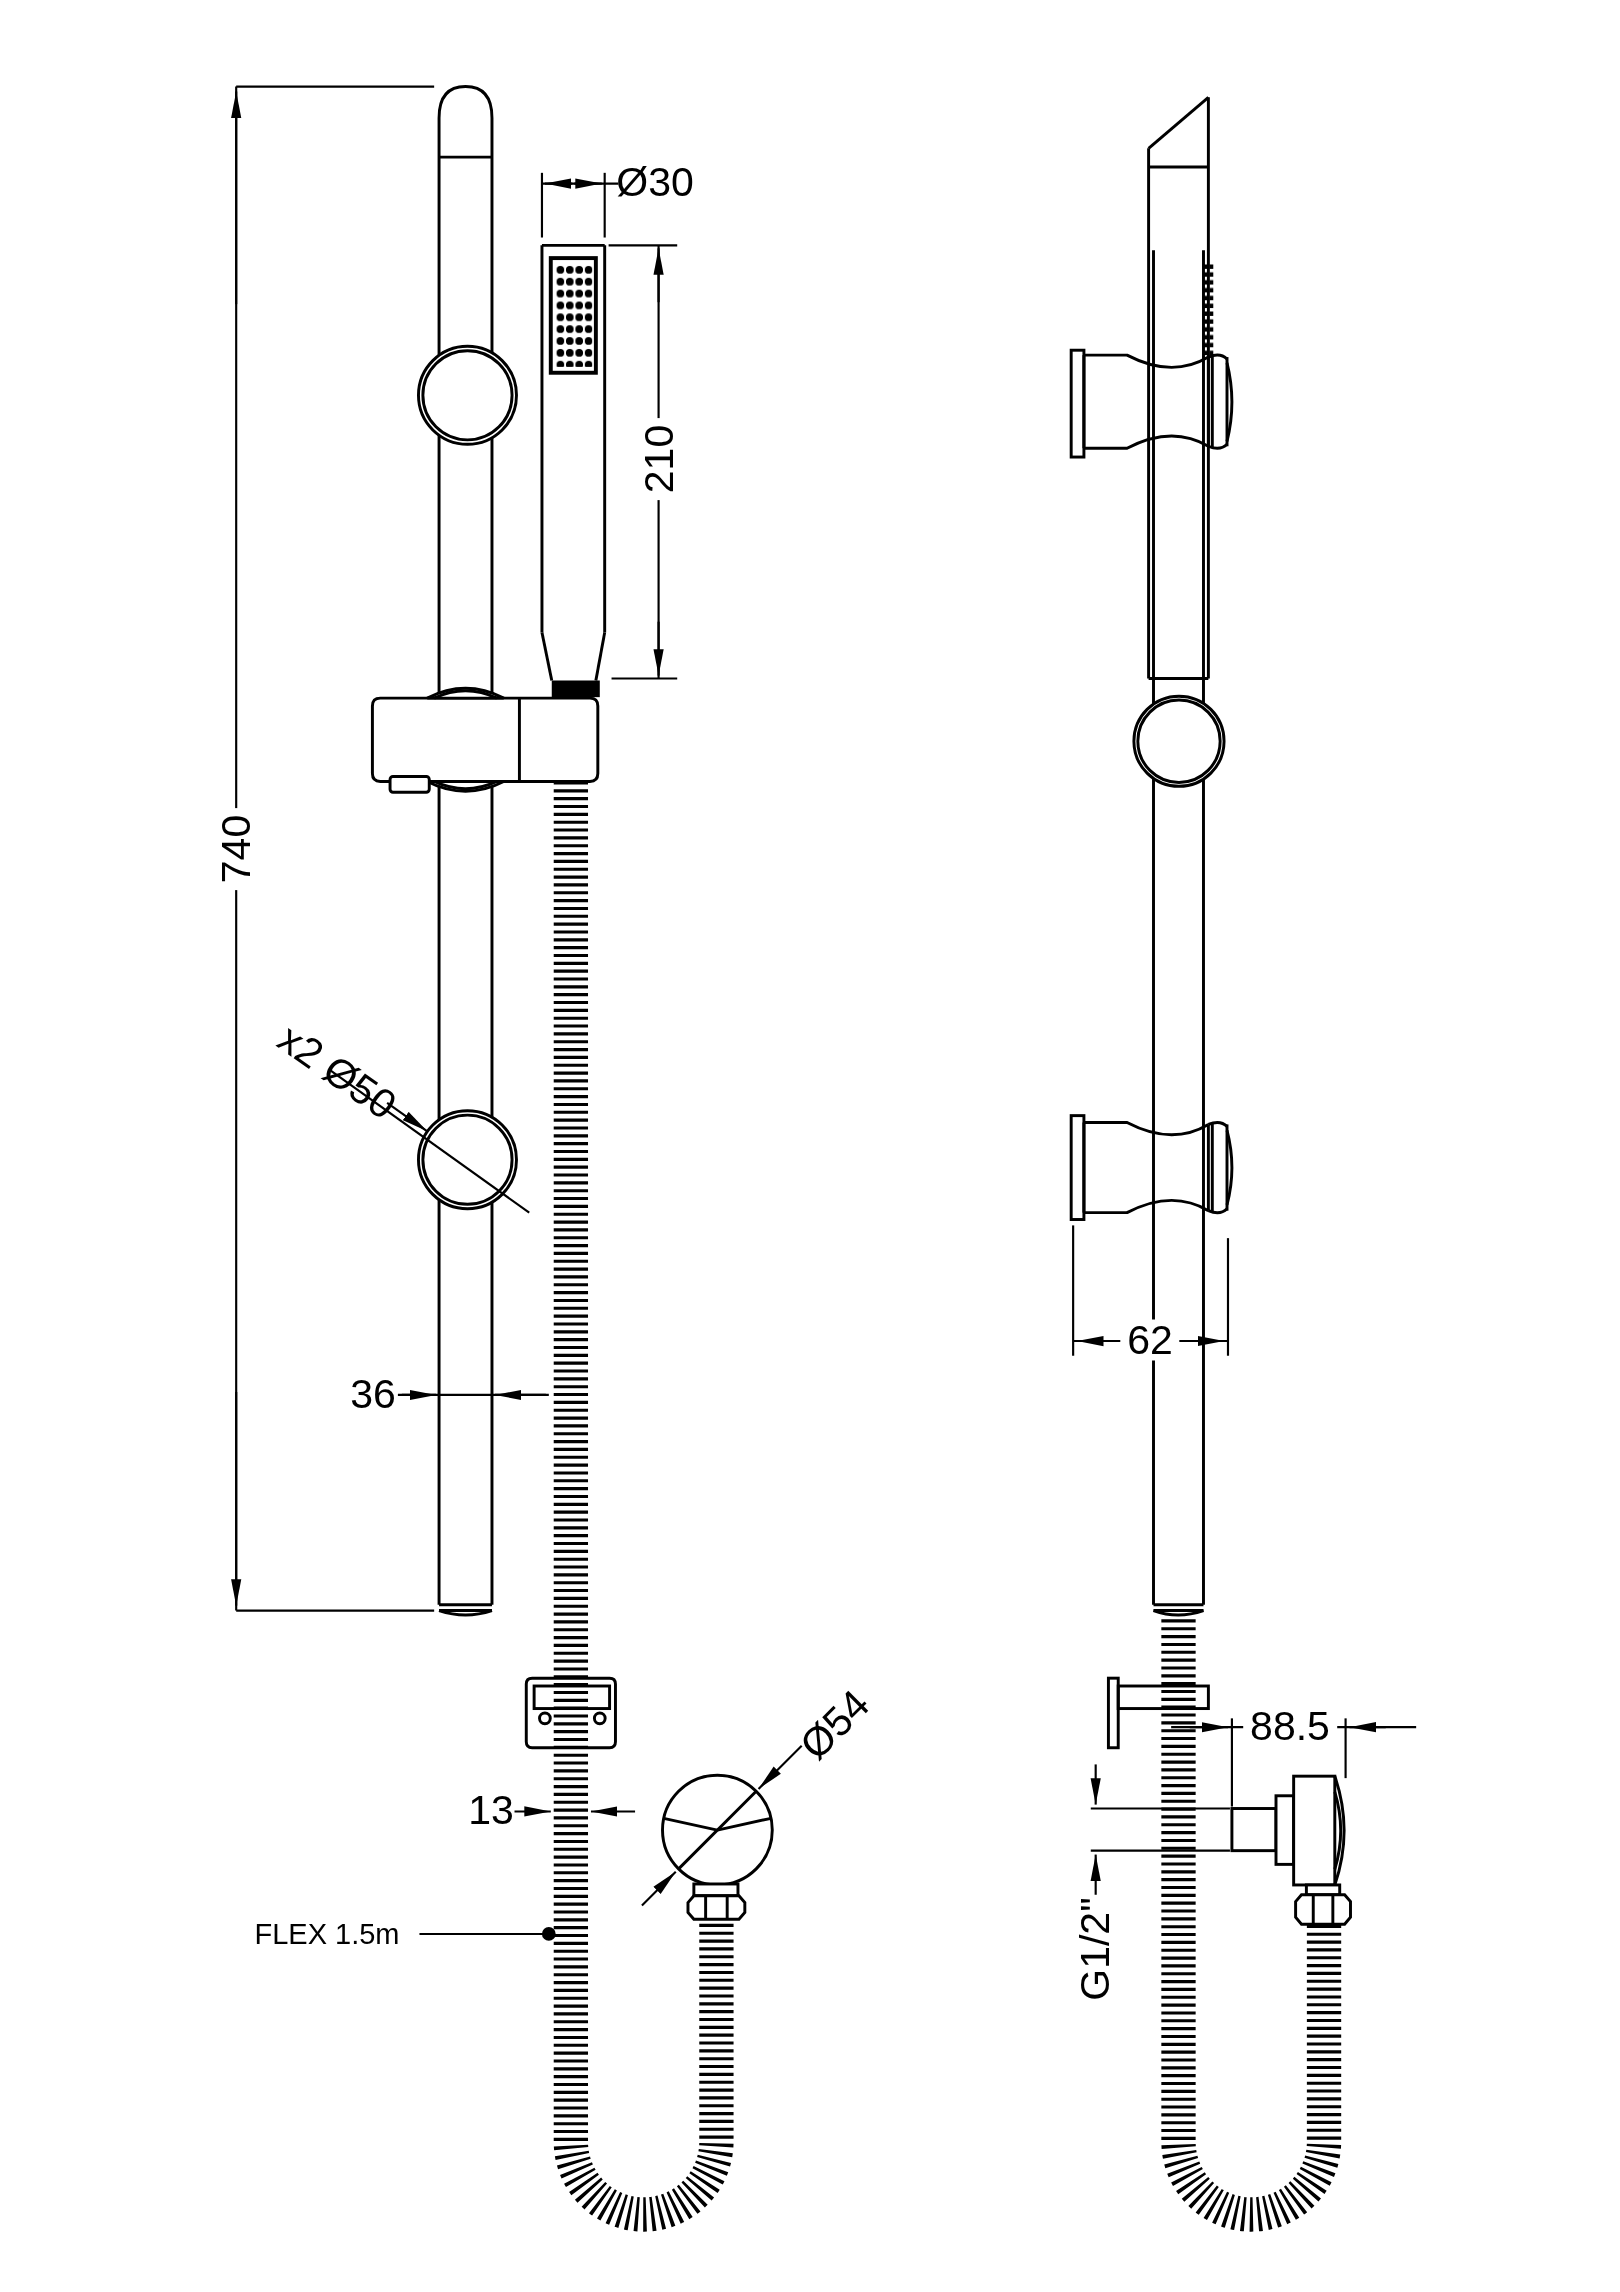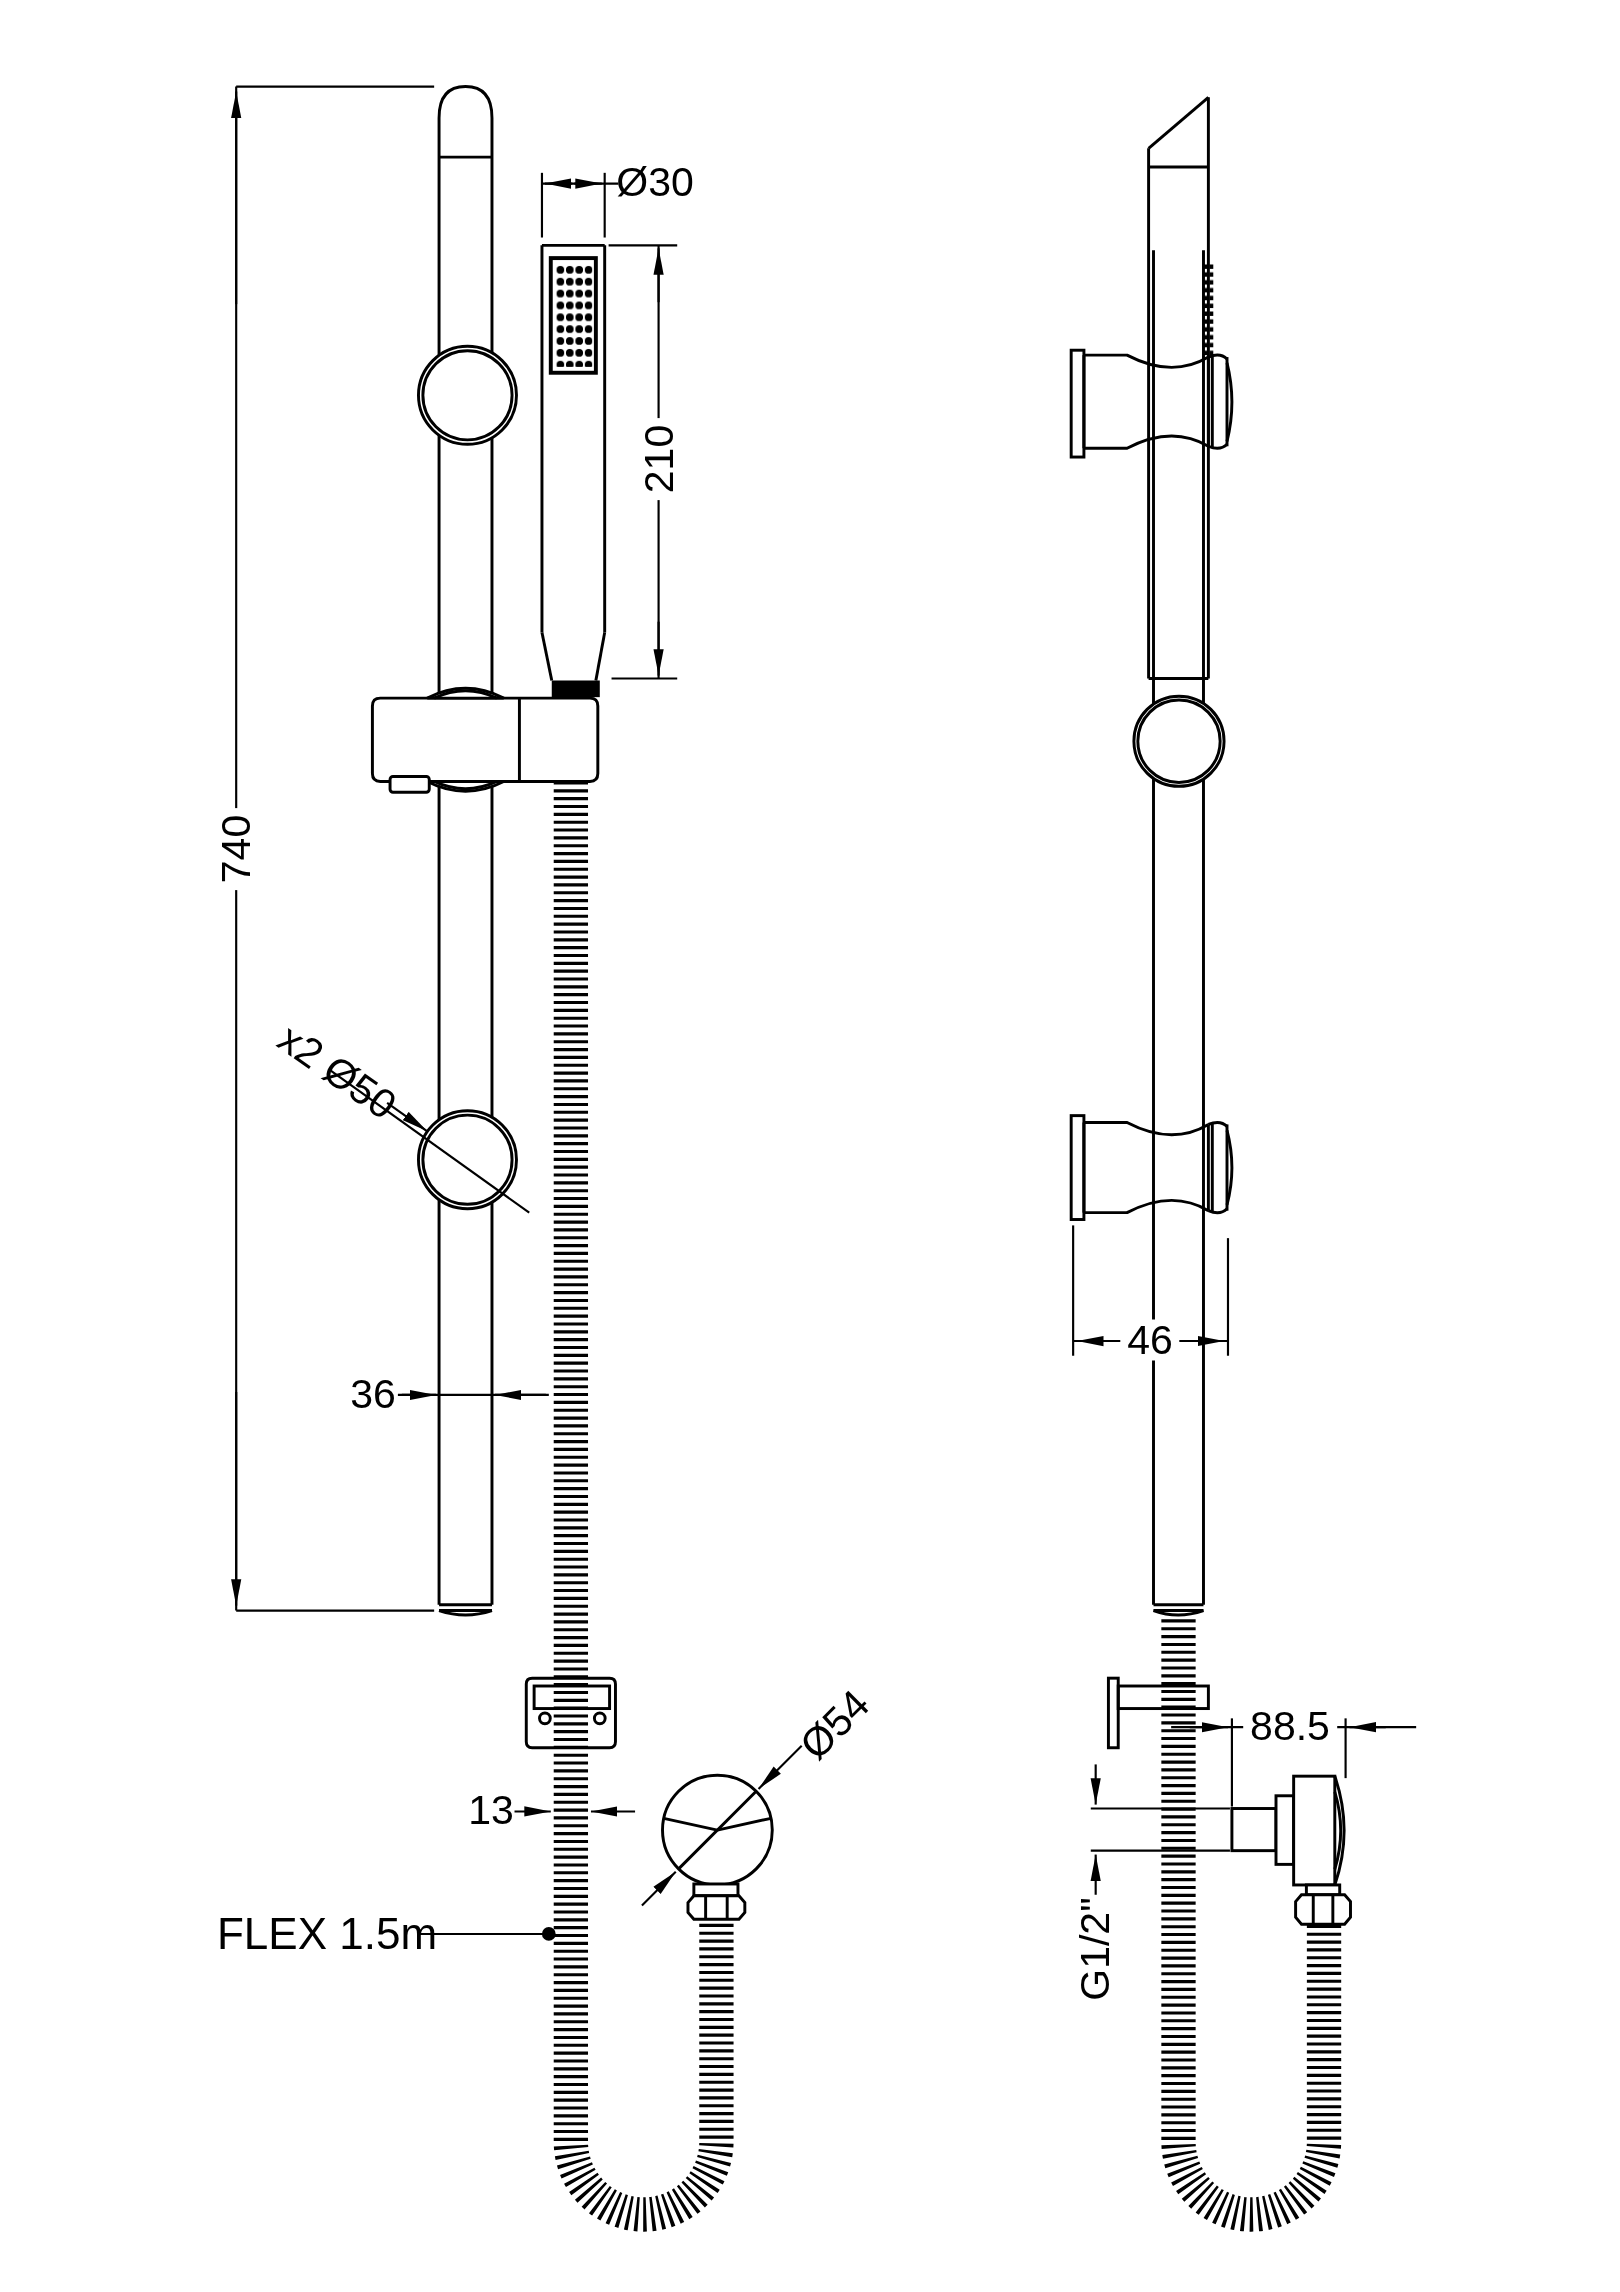--- a/index.html
+++ b/index.html
@@ -5,21 +5,21 @@
   html,body{margin:0;padding:0;background:#fff;}
   .stage{position:relative;width:1620px;height:2293px;background:#fff;overflow:hidden;
          font-family:"Liberation Sans", sans-serif;}
   .stage svg{position:absolute;left:0;top:0;}
   .lbl{position:absolute;font-size:41px;color:#000;white-space:nowrap;line-height:1;
        transform:translate(-50%,-50%);}
   .lbl.bg{background:#fff;padding:0 6.9px;}
   .lbl.rotccw{transform:translate(-50%,-50%) rotate(-90deg);}
   .lbl.rot45{transform:translate(-50%,-50%) rotate(-45deg);}
   .lbl.rot35{transform:translate(-50%,-50%) rotate(35deg);}
-  .lbl.flex{font-size:44px;}
+  .lbl.flex{font-size:29px;}
 </style>
 </head>
 <body>
 
 <div class="stage">
 
 <svg width="1620" height="2293" viewBox="0 0 1653 2339">
   <defs>
     <marker id="ah" markerUnits="userSpaceOnUse" markerWidth="28" markerHeight="12" viewBox="0 0 28 12" refX="27" refY="6" orient="auto">
       <path d="M0,0.8 L27,6 L0,11.2 Z" fill="#000"></path>
@@ -250,20 +250,20 @@
 <div class="lbl rot35" style="left:337px;top:1072px">x2 Ø50</div>
 
 <div class="lbl" style="left:373px;top:1394px">36</div>
 
 <div class="lbl" style="left:491px;top:1810px">13</div>
 
 <div class="lbl rot45" style="left:835px;top:1725px">Ø54</div>
 
 <div class="lbl flex" style="left:327px;top:1934px">FLEX 1.5m</div>
 
-<div class="lbl bg" style="left:1150px;top:1340px">46</div>
+<div class="lbl bg" style="left:1150px;top:1340px">62</div>
 
 <div class="lbl bg" style="left:1290px;top:1726px">88.5</div>
 
 <div class="lbl rotccw" style="left:1095px;top:1949px">G1/2"</div>
 
 </div>
 
 
 </body></html>

